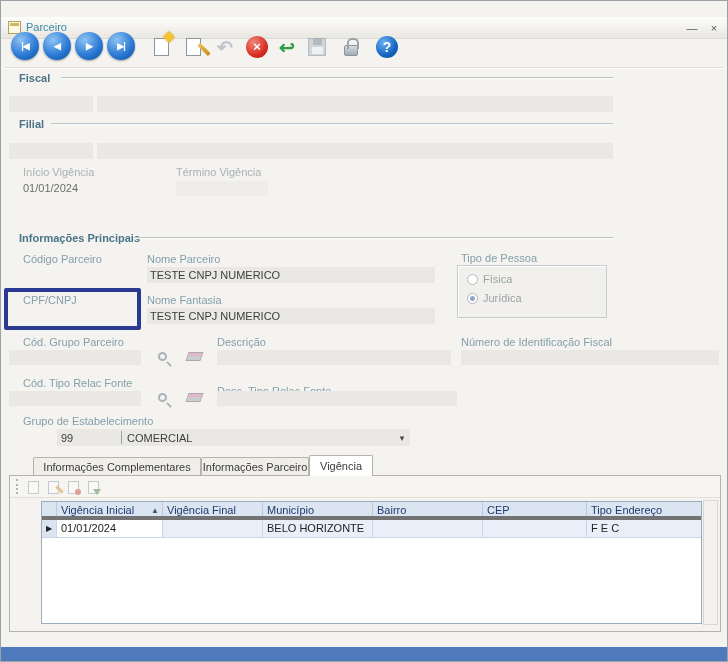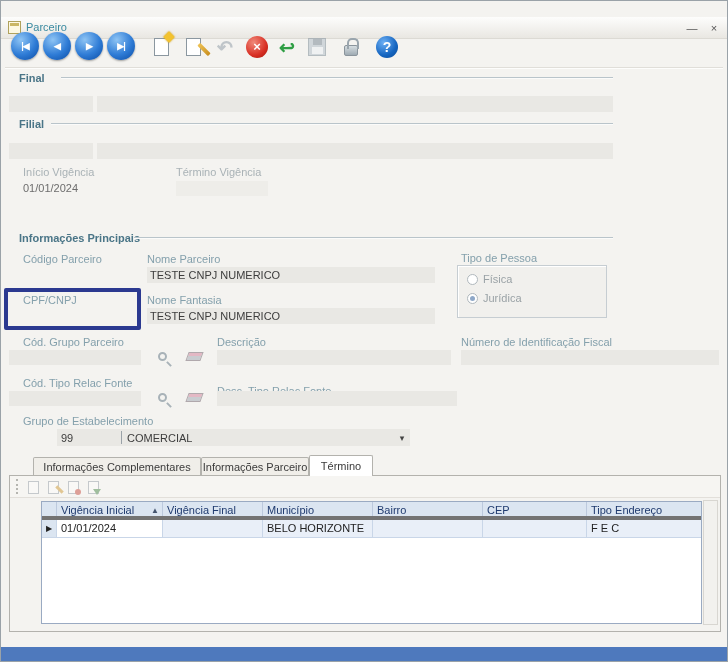--- a/index.html
+++ b/index.html
@@ -163,21 +163,21 @@
     <span class="icon-save"></span>
   </div>
   <div class="tb-btn" style="left:336px;">
     <span class="icon-lock"></span>
   </div>
   <div class="tb-btn" style="left:372px;">
     <span class="icon-help">?</span>
   </div>
   <div class="toolbar-sep"></div>
 
-  <div class="grp-title" style="left:18px;top:71px;">Final</div>
+  <div class="grp-title" style="left:18px;top:71px;">Fiscal</div>
   <div class="grp-rule" style="left:60px;top:76px;width:552px;"></div>
   <div class="fld" style="left:8px;top:95px;width:84px;"></div>
   <div class="fld" style="left:96px;top:95px;width:516px;"></div>
 
   <div class="grp-title" style="left:18px;top:117px;">Filial</div>
   <div class="grp-rule" style="left:50px;top:122px;width:562px;"></div>
   <div class="fld" style="left:8px;top:142px;width:84px;"></div>
   <div class="fld" style="left:96px;top:142px;width:516px;"></div>
 
   <div class="lbl dim" style="left:22px;top:165px;">Início Vigência</div>
@@ -235,21 +235,21 @@
   <div class="lbl" style="left:22px;top:414px;">Grupo de Estabelecimento</div>
   <div class="combo">
     <span class="combo-code">99</span>
     <span class="combo-div"></span>
     <span class="combo-val">COMERCIAL</span>
     <span class="combo-arrow">▾</span>
   </div>
 
   <div class="tab" style="left:8px;width:168px;">Informações Complementares</div>
   <div class="tab" style="left:176px;width:108px;">Informações Parceiro</div>
-  <div class="tab active" style="left:284px;width:64px;">Término</div>
+  <div class="tab active" style="left:284px;width:64px;">Vigência</div>
 
   <div class="panel"></div>
   <div class="inner-toolbar">
     <span class="grip"></span>
     <span class="small-btn" style="left:14px;">
         <span class="small-doc"></span>
       </span>
     <span class="small-btn" style="left:34px;">
         <span class="small-doc mark-pencil"></span>
       </span>

